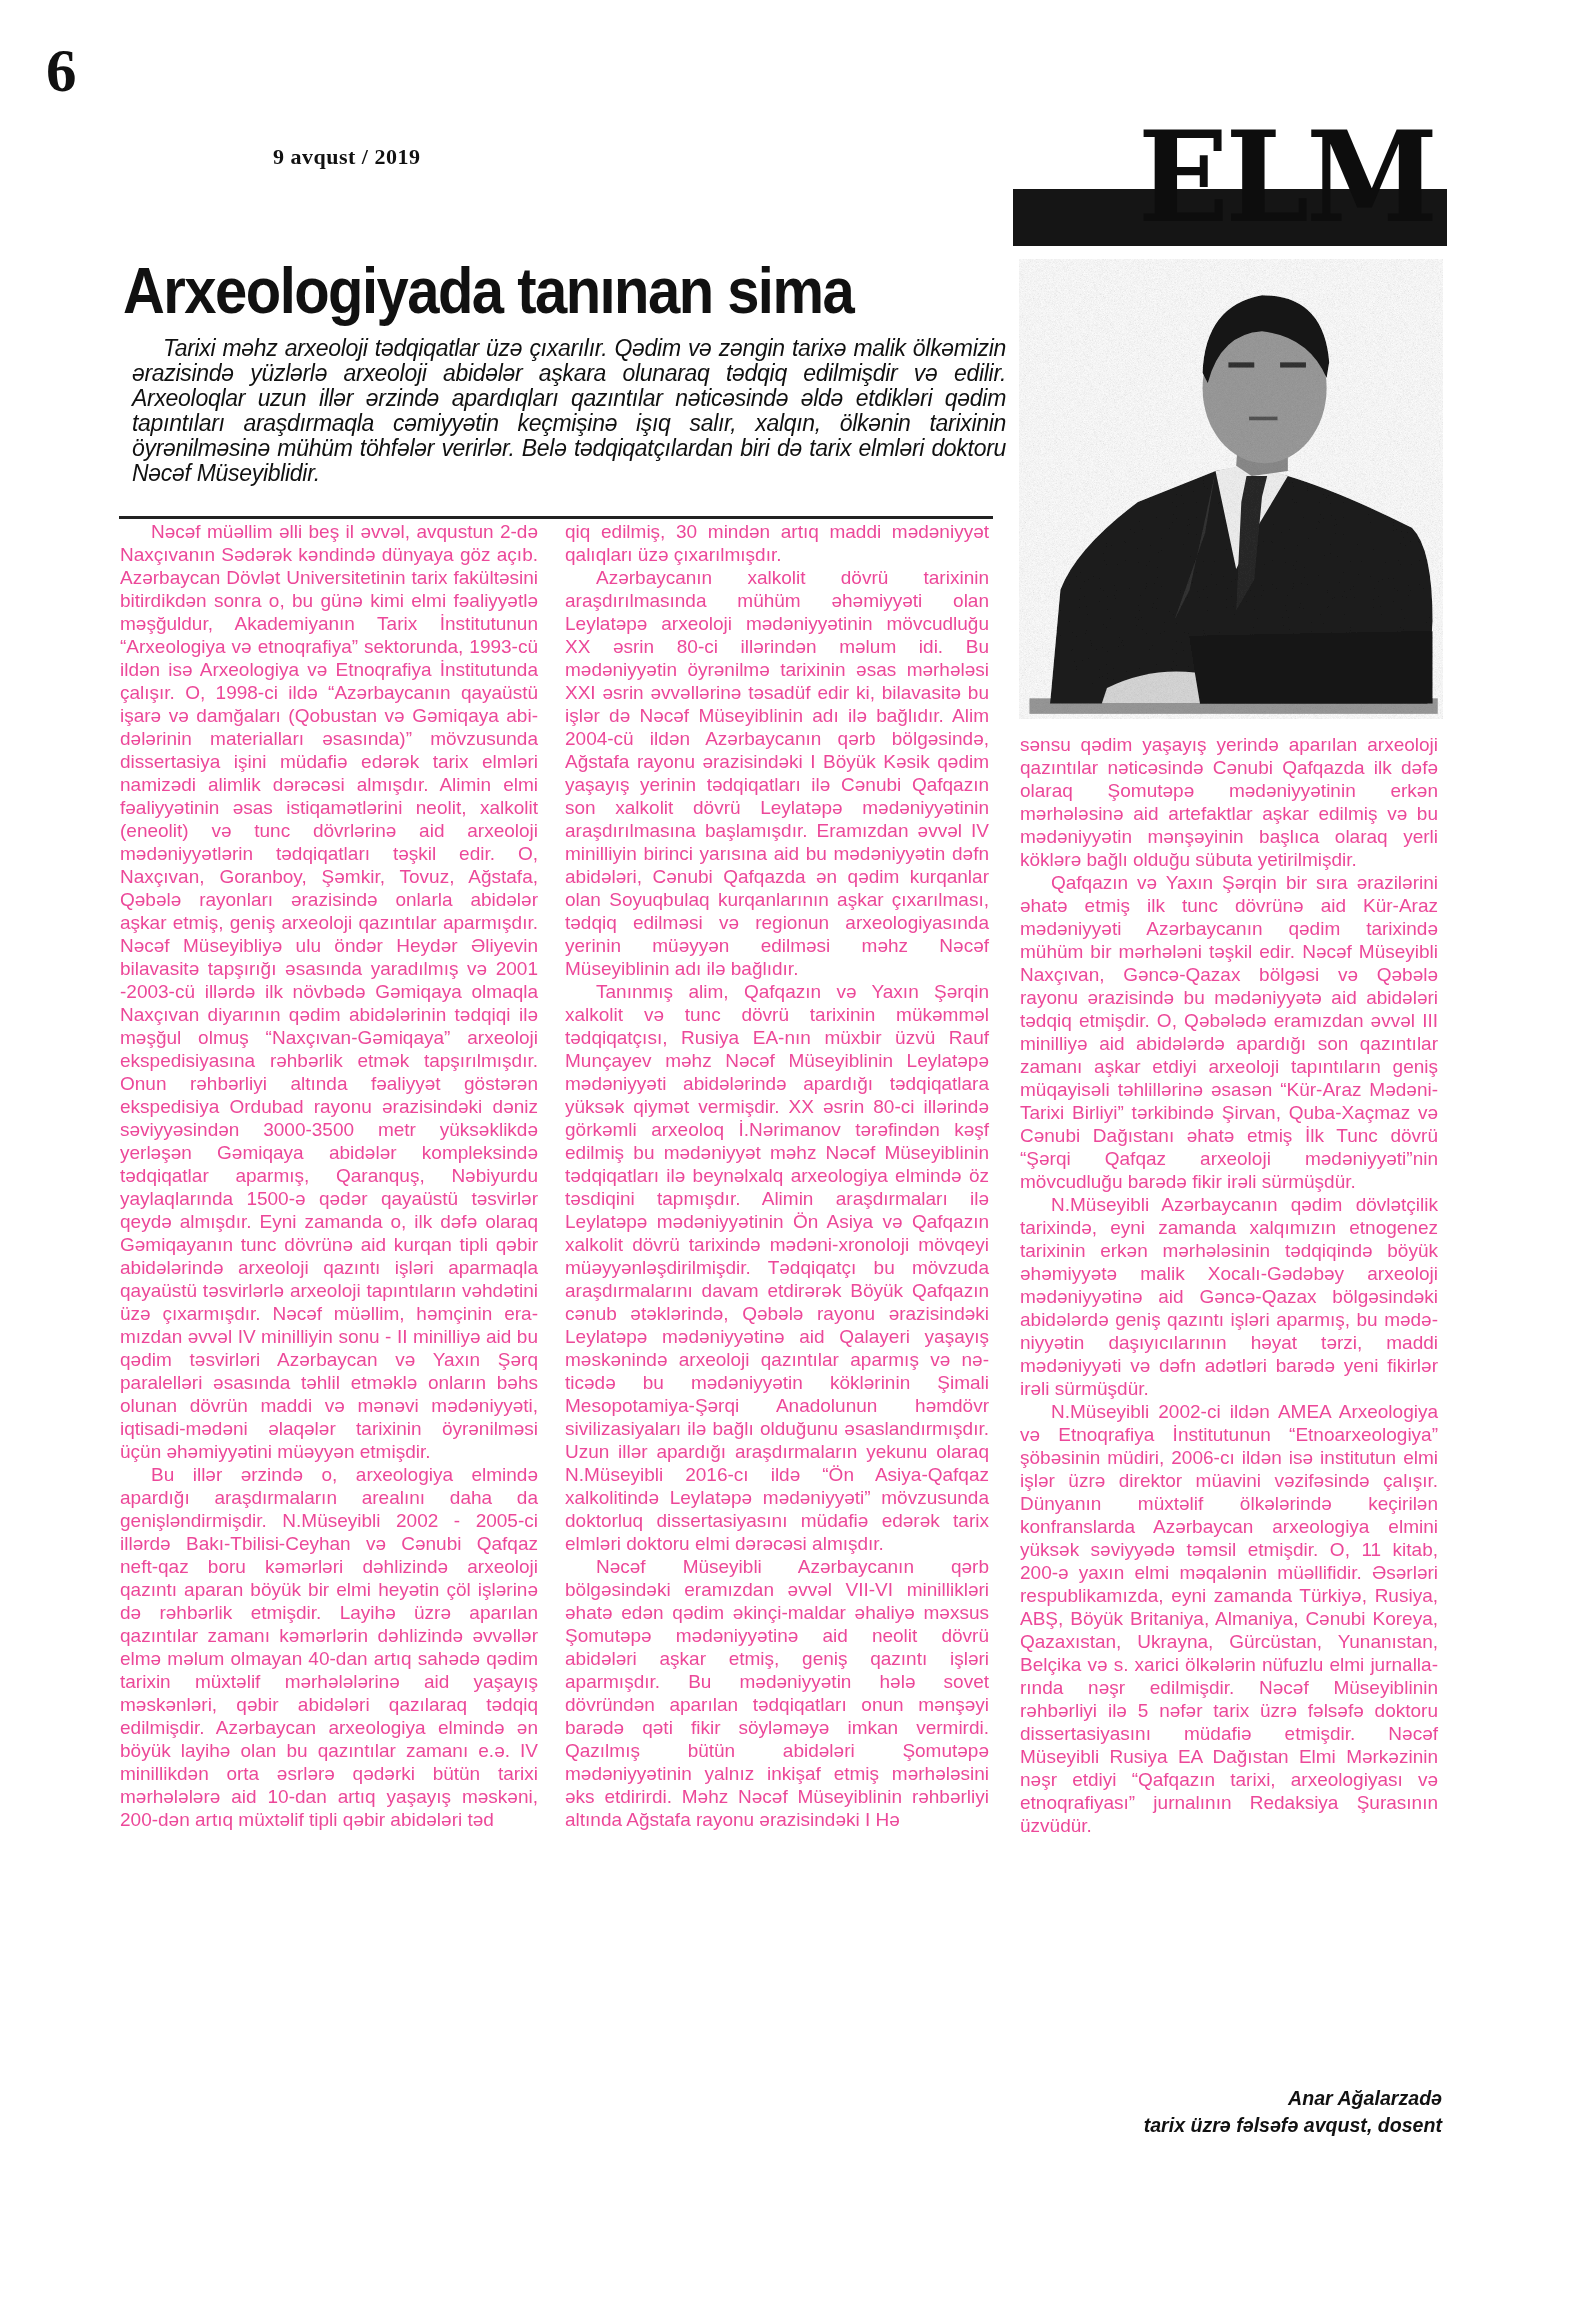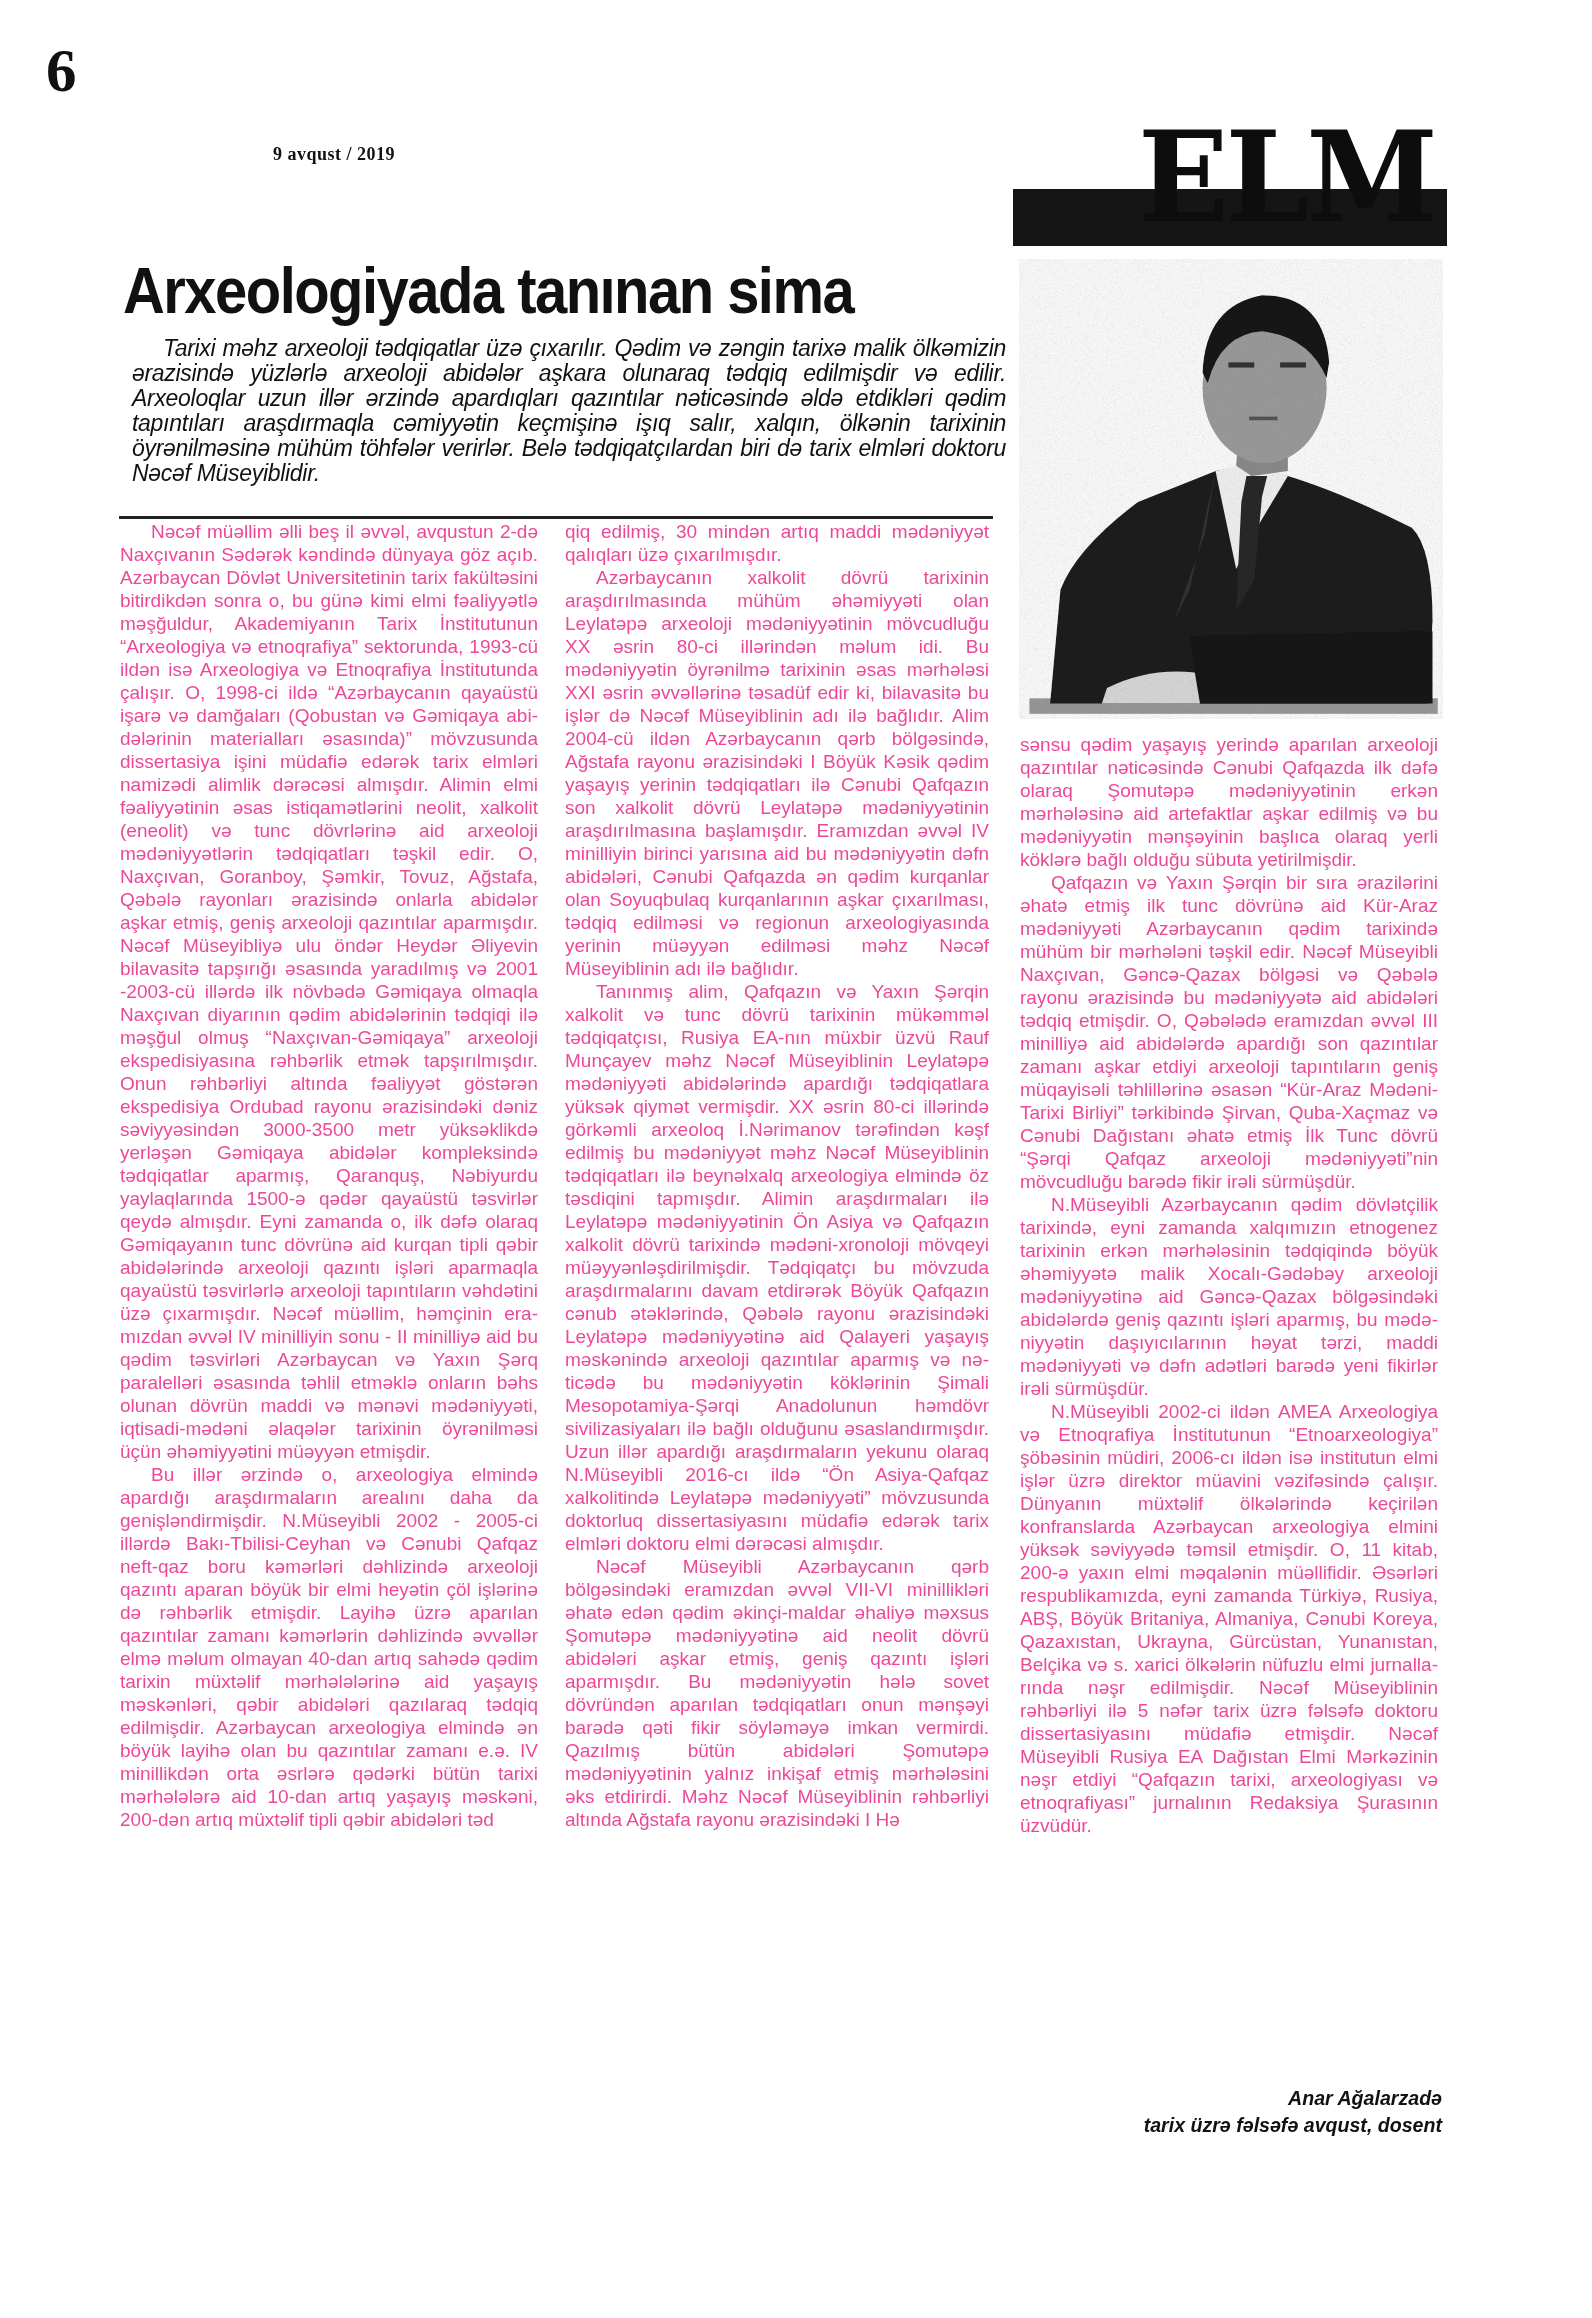--- a/index.html
+++ b/index.html
@@ -1,18 +1,18 @@
 <!DOCTYPE html>
 <html style="font-size:8.3px"><head>
 <meta charset="utf-8">
 <style>
   html, body { margin: 0; padding: 0; background: #ffffff; }
   body { width: 1592px; height: 2319px; position: relative; overflow: hidden; color: #111; }
   .page-num { position: absolute; left: 46px; top: 40px; font-family: "Liberation Serif", serif; font-size: 61px; font-weight: bold; line-height: 1; }
-  .issue-date { position: absolute; left: 273px; top: 144px; font-family: "Liberation Serif", serif; font-size: 18px; font-weight: bold; letter-spacing: 0.5px; }
+  .issue-date { position: absolute; left: 273px; top: 144px; font-family: "Liberation Serif", serif; font-size: 22px; font-weight: bold; letter-spacing: 0.5px; }
   .section-bar { position: absolute; left: 1013px; top: 189px; width: 434px; height: 57px; background: #151515; }
   .section-title { position: absolute; left: 1138px; top: 118px; font-family: "DejaVu Serif", serif; font-size: 119px; font-weight: bold; line-height: 1; letter-spacing: -3.1px; color: #0d0d0d; transform: scaleY(1.05); }
   .headline { position: absolute; left: 123px; top: 259px; font-family: "Liberation Sans", sans-serif; font-size: 61px; font-weight: bold; letter-spacing: -1.6px; line-height: 1; transform: scaleX(0.95) scaleY(1.05); transform-origin: left top; }
   .lead { position: absolute; left: 132px; top: 336px; width: 874px; font-family: "Liberation Sans", sans-serif; font-size: 23px; font-style: italic; font-weight: normal; line-height: 25px; text-align: justify; text-indent: 31px; letter-spacing: -0.3px; }
   .rule { position: absolute; left: 119px; top: 516px; width: 874px; height: 3.1px; background: #222; }
   .photo { position: absolute; left: 1019px; top: 259px; width: 424px; height: 460px; }
   .col { position: absolute; font-family: "Liberation Sans", sans-serif; font-size: 19px; line-height: 23px; text-align: justify; hyphens: manual; color: #ec4899; }
   .col p { margin: 0; text-indent: 31px; }
   .col p.cont { text-indent: 0; }
   .col1 { left: 120px; top: 520px; width: 418px; }

